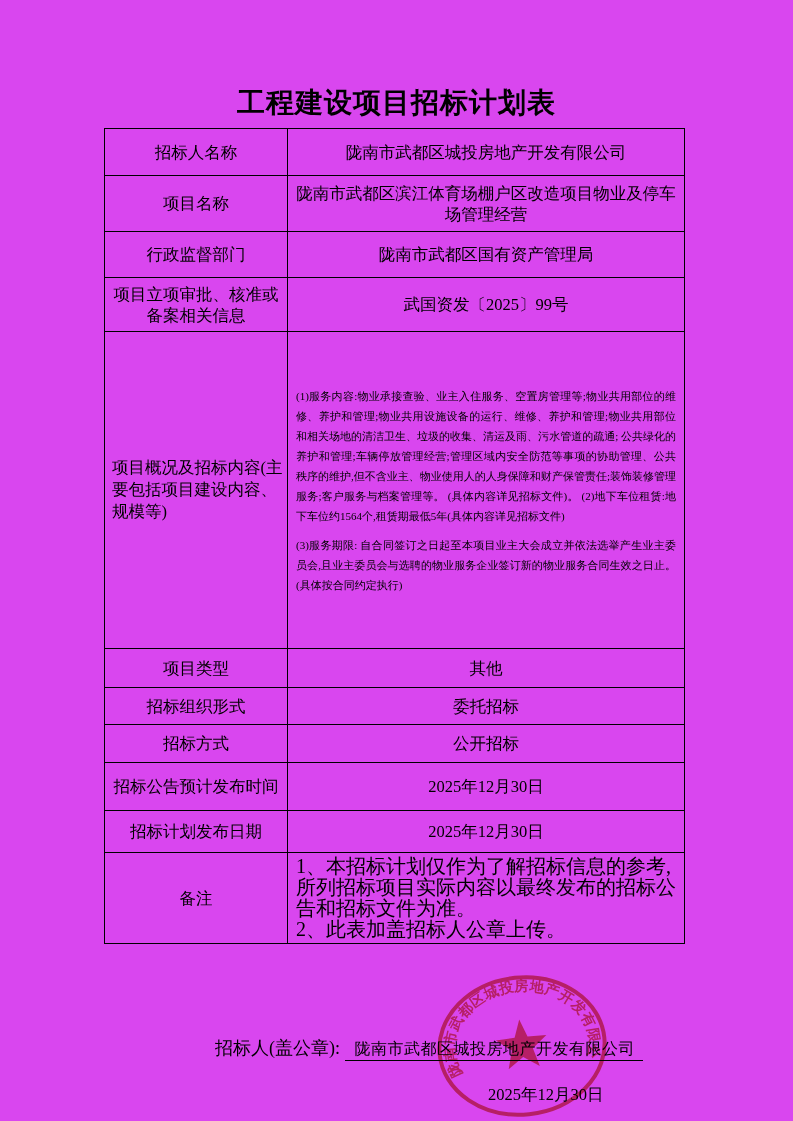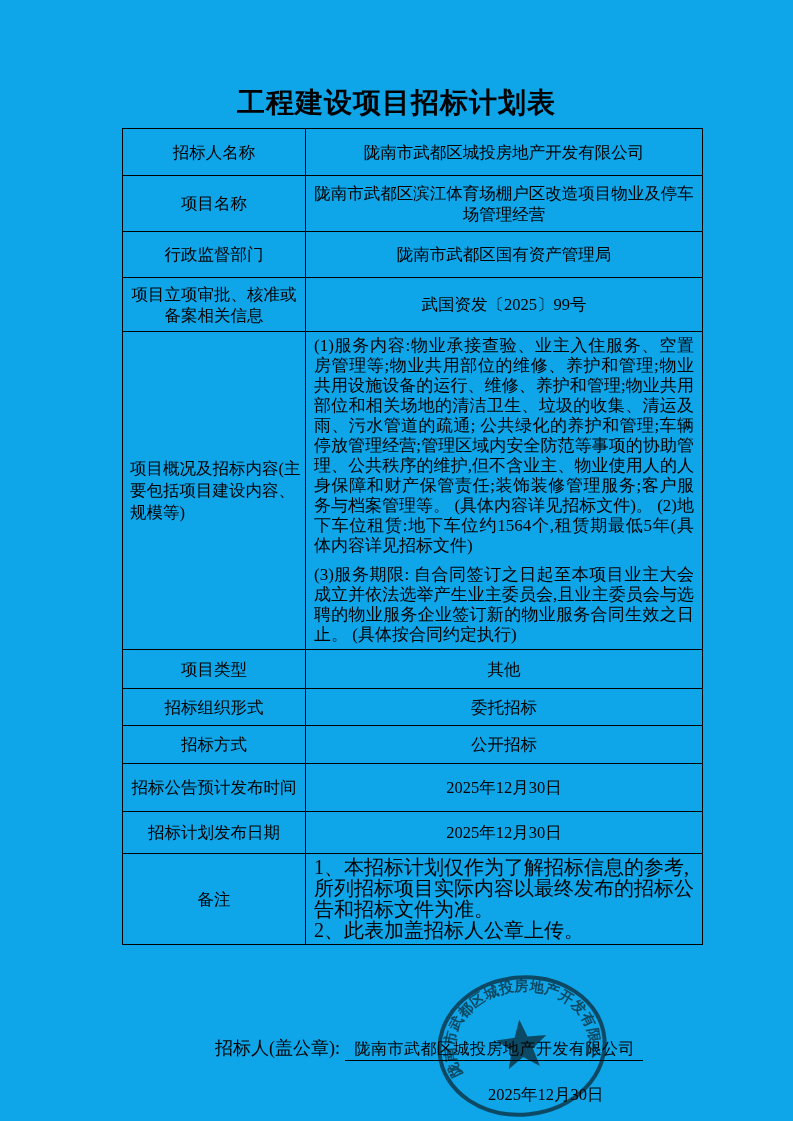--- a/index.html
+++ b/index.html
@@ -1,45 +1,45 @@
 <!DOCTYPE html>
 <html><head>
 <meta charset="utf-8">
 <style>
   html,body{margin:0;padding:0;background:#ffffff;}
   .page{
     position:relative;
     width:793px;height:1121px;
-    background:#0ea5e9;
+    background:#d946ef;
     font-family:"Liberation Serif","DejaVu Serif",serif;
     color:#000;
     overflow:hidden;
   }
   .title{
     position:absolute;top:84px;left:0;width:100%;
     text-align:center;
     font-family:"DejaVu Sans","Liberation Sans",sans-serif;
     font-weight:bold;font-size:28px;letter-spacing:1px;
   }
   table.doc-table{
-    position:absolute;left:122px;top:128px;
+    position:absolute;left:104px;top:128px;
     width:580px;border-collapse:collapse;table-layout:fixed;
   }
   .doc-table td{
     border:1px solid #000;
     font-size:16.5px;
     vertical-align:middle;
     overflow:hidden;
   }
   col.c1{width:183px;}
   col.c2{width:397px;}
   td.label{text-align:center;padding:2px 4px;line-height:21px;}
   td.label-left{text-align:left;padding:2px 4px 2px 7px;line-height:22px;}
   td.value{text-align:center;padding:2px 8px;line-height:21px;}
-  td.longtext{text-align:justify;padding:4px 8px;font-size:17px;line-height:20px;}
+  td.longtext{text-align:justify;padding:4px 8px;font-size:11px;line-height:20px;}
   td.longtext .para + .para{margin-top:9px;}
   td.remark{text-align:left;padding:3px 8px;font-size:20px;line-height:21px;vertical-align:top;}
   tr.h47{height:47px;} tr.h56{height:56px;margin-top:8px;} tr.h46{height:46px;} tr.h54{height:54px;}
   tr.h317{height:317px;} tr.h39{height:39px;} tr.h43{height:43px;} tr.h37{height:37px;}
   tr.h38{height:38px;} tr.h48{height:48px;} tr.h42{height:42px;margin-top:48px;} tr.h90{height:90px;}
   .sign-row{
     position:absolute;left:215px;top:1036px;
     font-size:18px;white-space:nowrap;z-index:1;
   }
   .sign-row .company{

